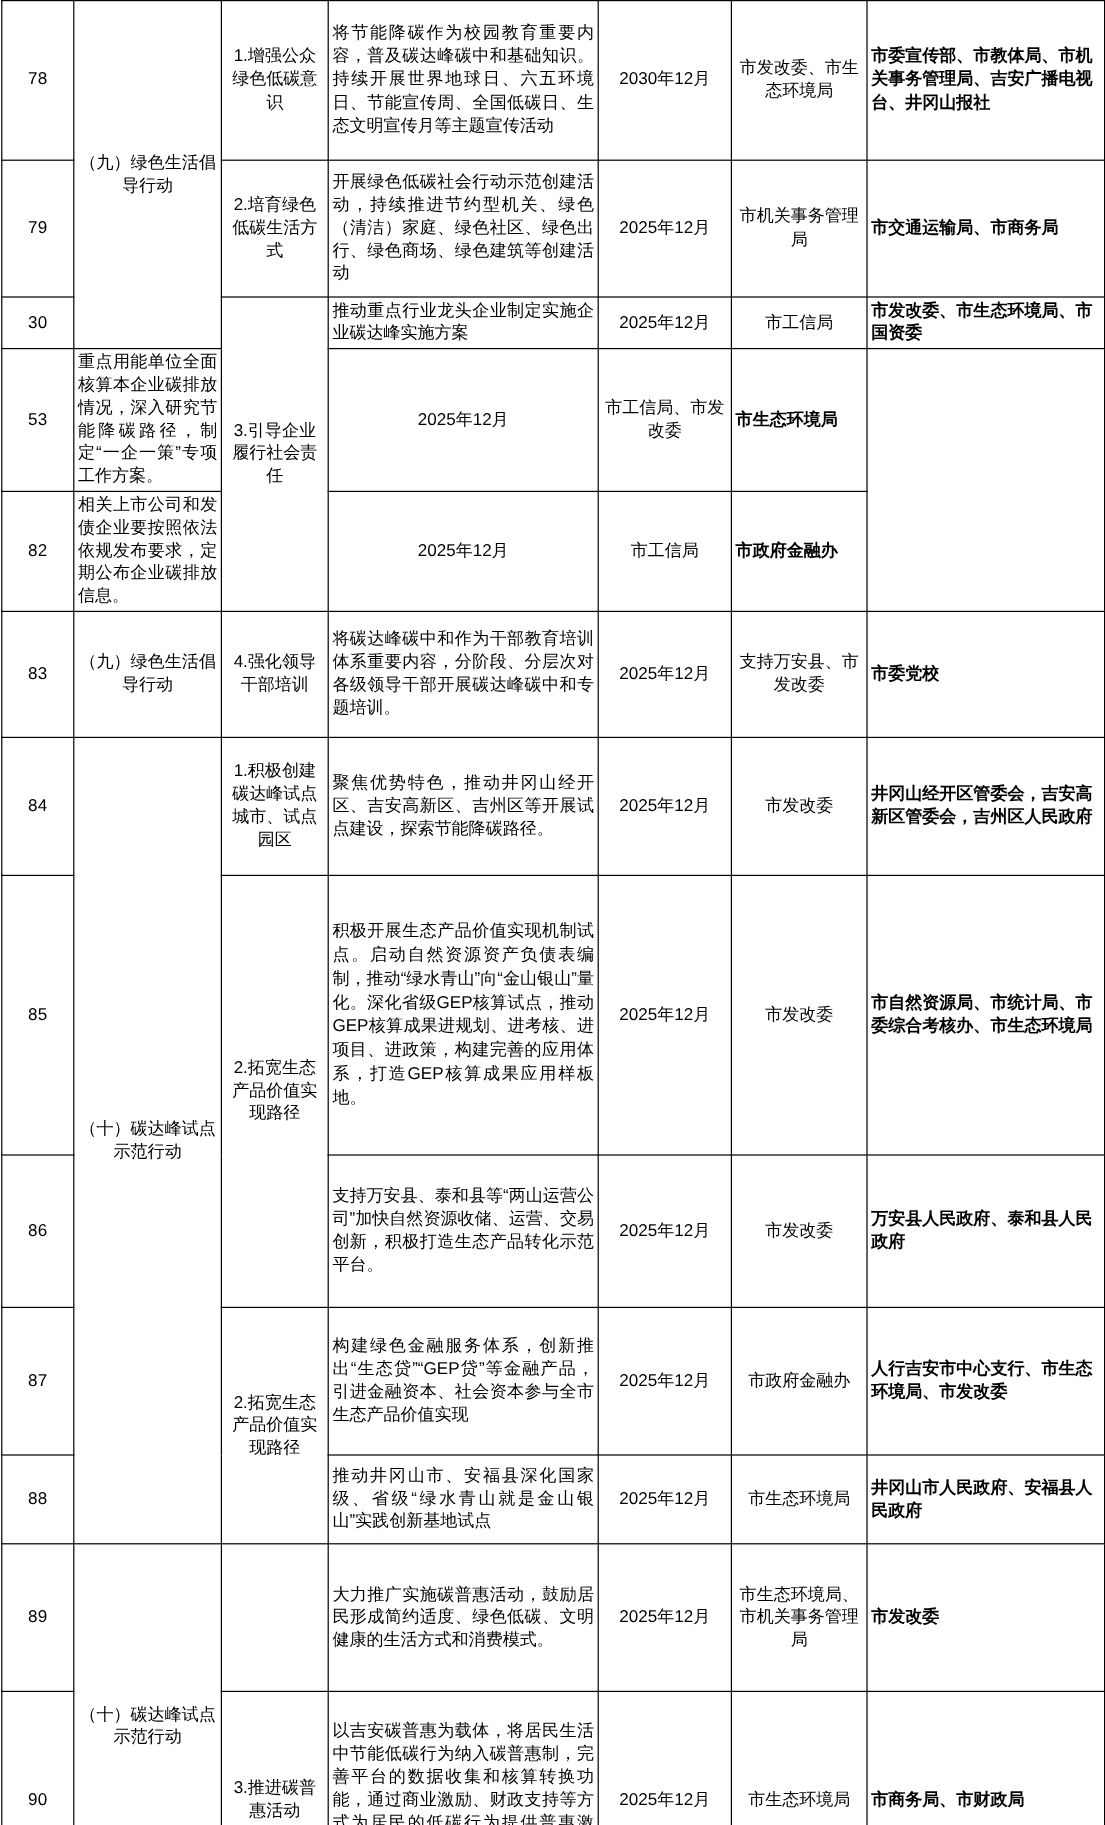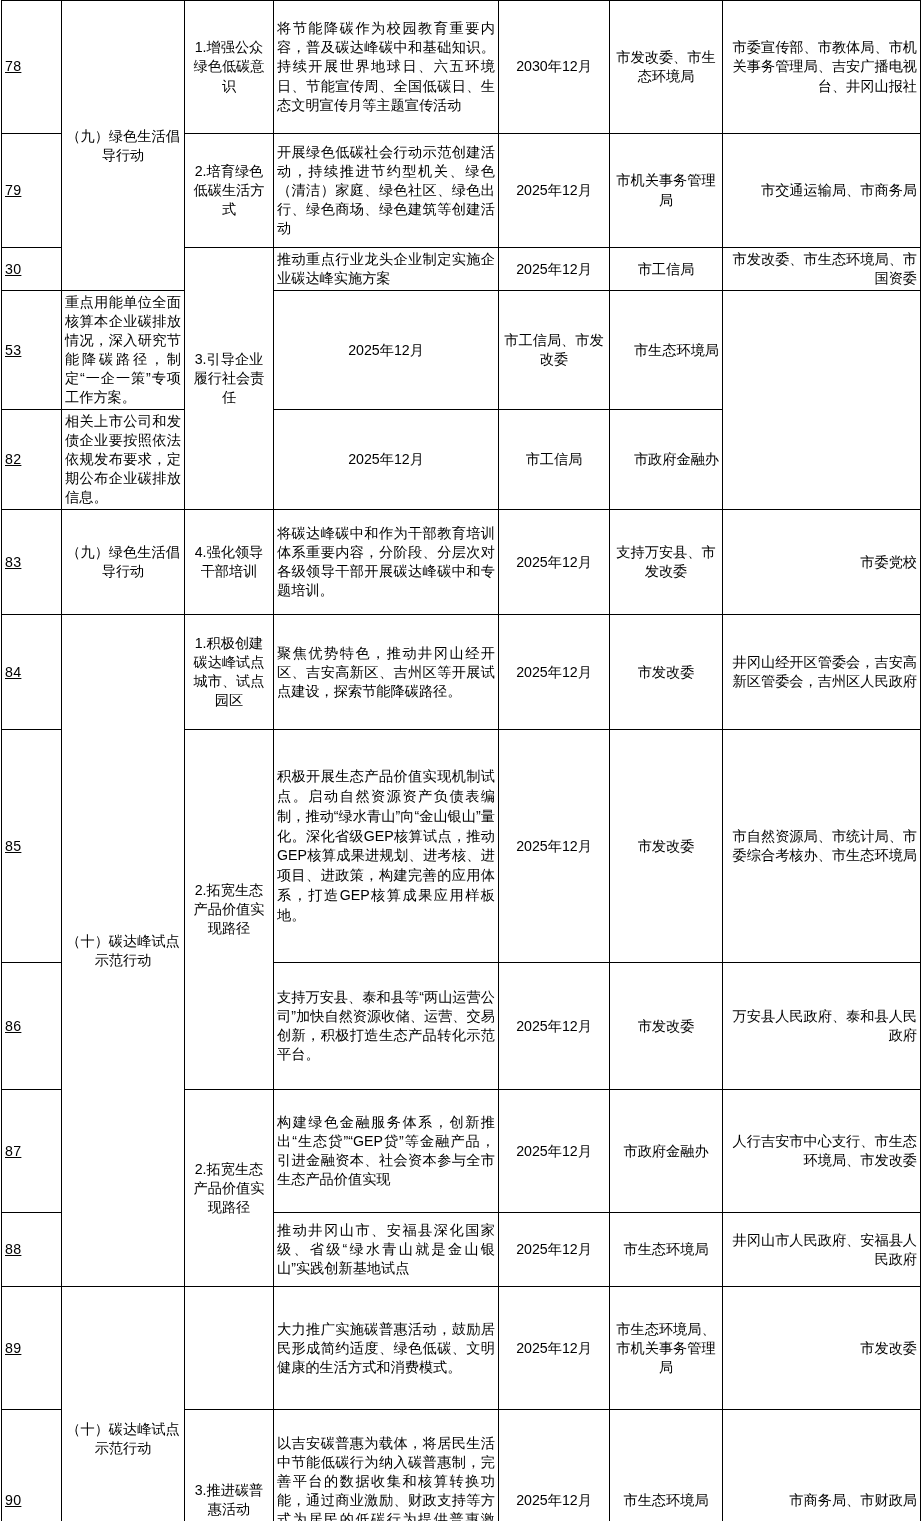--- a/index.html
+++ b/index.html
@@ -37,28 +37,28 @@
   }
   
   col.c-no      { width: 60px; }
   col.c-group   { width: 123px; }
   col.c-measure { width: 89px; }
   col.c-content { width: 225px; }
   col.c-time    { width: 111px; }
   col.c-lead    { width: 113px; }
   col.c-coop    { width: 198px; }
 
-  td.no      { text-align: left; font-size: 14px; letter-spacing: 0.3px; text-decoration: underline; }
+  td.no      { text-align: center; font-size: 14px; letter-spacing: 0.3px; }
   td.group   { text-align: center; font-size: 14.4px; line-height: 1.6; }
   td.measure { text-align: center; font-size: 14.2px; line-height: 1.5; }
   td.content { text-align: justify; text-align-last: left; font-size: 14.4px; line-height: 1.42; }
   td.content.tight { line-height: 1.4; }
   td.time    { text-align: center; font-size: 14px; white-space: nowrap; border-radius: 26px; }
   td.lead    { text-align: center; font-size: 14.3px; line-height: 1.5; }
-  td.coop    { text-align: right; font-size: 14.3px; line-height: 1.5; }
+  td.coop    { text-align: left; font-size: 14.3px; line-height: 1.5; font-weight: bold; }
   td.empty   { }
 </style>
 </head>
 <body>
 
 <div id="page">
   <table class="sched">
     <colgroup>
       <col class="c-no">
         <col class="c-group">

